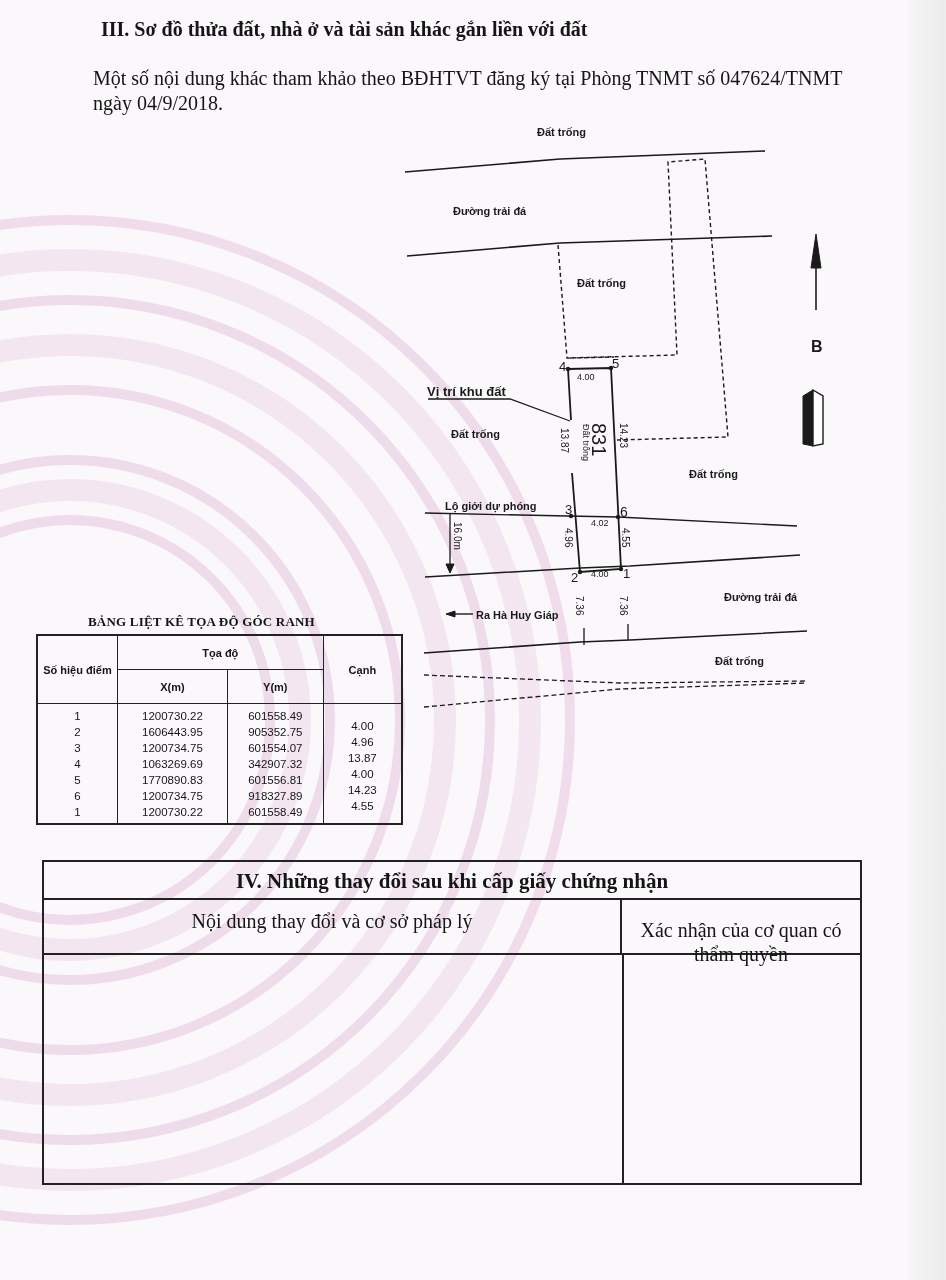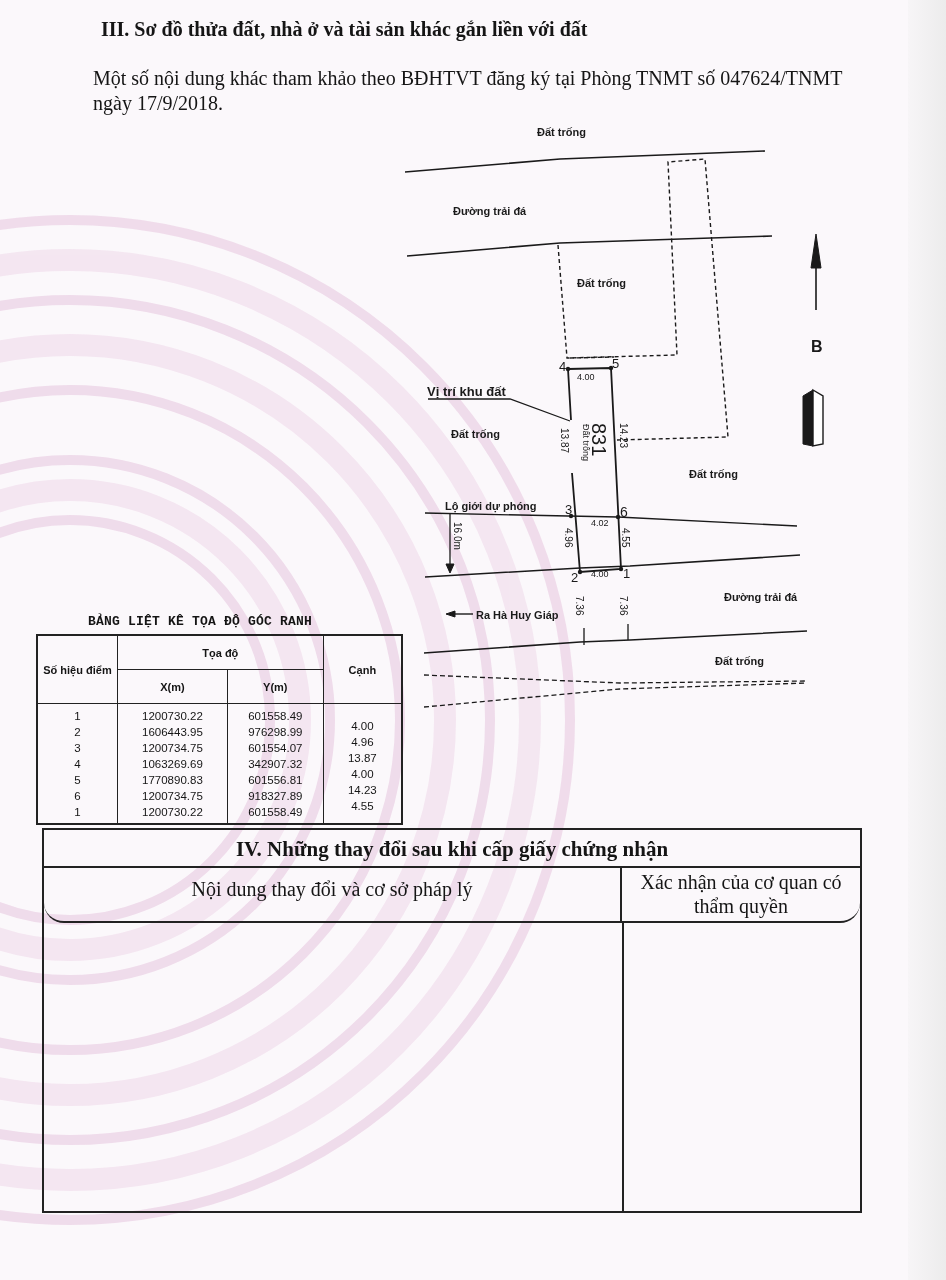--- a/index.html
+++ b/index.html
@@ -19,48 +19,48 @@
   }
   .sec3-note {
     position: absolute; left: 93px; top: 66px; width: 760px;
     font-size: 20px; line-height: 25px;
   }
   .diagram { position: absolute; left: 0; top: 0; }
   .diagram text { font-family: "Liberation Sans", sans-serif; fill: #1a1a1a; }
 
   .coord-title {
     position: absolute; left: 88px; top: 614px;
-    font-family: Liberation Mono, monospace; font-size: 13px; font-weight: bold; letter-spacing: 0.2px;
+    font-family: Liberation Serif, serif; font-size: 13px; font-weight: bold; letter-spacing: 0.2px;
     white-space: nowrap;
   }
   table.coords {
     position: absolute; left: 36px; top: 634px; width: 367px;
     border-collapse: collapse;
     font-family: "Liberation Sans", sans-serif; font-size: 11.5px;
     border: 2px solid #222;
   }
   table.coords th { font-weight: bold; font-size: 11px; border: 1.2px solid #222; padding: 8px 2px; height: 17px; }
   table.coords td { text-align: center; padding: 0; height: 16px; border-left: 1.2px solid #222; border-right: 1.2px solid #222; }
   table.coords tbody tr:first-child td { padding-top: 4px; }
   table.coords tbody tr:last-child td { padding-bottom: 3px; }
   table.coords td.edge { vertical-align: top; }
   .edge-list { display: flex; flex-direction: column; padding-top: 10px; }
   .edge-list span { height: 16px; line-height: 16px; }
 
   .sec4 {
-    position: absolute; left: 42px; top: 828px; width: 820px; height: 385px;
+    position: absolute; left: 42px; top: 860px; width: 820px; height: 325px;
     border: 2px solid #222; box-sizing: border-box;
   }
   .sec4-title {
     height: 36px; border-bottom: 2px solid #222; text-align: center;
     font-weight: bold; font-size: 21px; line-height: 38px;
   }
-  .sec4-header { display: flex; height: 53px; border-bottom: 2px solid #222; border-radius: 20px; }
+  .sec4-header { display: flex; height: 53px; border-bottom: 2px solid #222; }
   .sec4-col-left { width: 578px; border-right: 2px solid #222; text-align: center; font-size: 20px; padding-top: 10px; box-sizing: border-box; }
-  .sec4-col-right { flex: 1; text-align: center; font-size: 20px; line-height: 24px; padding-top: 2px; }
+  .sec4-col-right { flex: 1; text-align: center; font-size: 20px; line-height: 24px; padding-top: 18px; }
   .sec4-body { display: flex; height: calc(100% - 93px); }
   .sec4-body .cell-left { width: 578px; border-right: 2px solid #222; }
   .sec4-body .cell-right { flex: 1; }
 </style>
 </head>
 <body>
 
 <svg class="watermark" width="946" height="1280" viewBox="0 0 946 1280">
   <g fill="none" stroke="#ecd3e6" stroke-width="10" opacity="0.75">
     <circle cx="70" cy="720" r="200"></circle>
@@ -71,21 +71,21 @@
   </g>
   <g fill="none" stroke="#f3e2ef" stroke-width="22" opacity="0.8">
     <circle cx="70" cy="720" r="230"></circle>
     <circle cx="70" cy="720" r="375"></circle>
     <circle cx="70" cy="720" r="460"></circle>
   </g>
 </svg>
 <div class="page-shade"></div>
 
 <div class="sec3-title">III. Sơ đồ thửa đất, nhà ở và tài sản khác gắn liền với đất</div>
-<div class="sec3-note">Một số nội dung khác tham khảo theo BĐHTVT đăng ký tại Phòng TNMT số 047624/TNMT ngày 17/9/2018.</div>
+<div class="sec3-note">Một số nội dung khác tham khảo theo BĐHTVT đăng ký tại Phòng TNMT số 047624/TNMT ngày 04/9/2018.</div>
 
 <svg class="diagram" width="946" height="860" viewBox="0 0 946 860">
   <g stroke="#1a1a1a" fill="none">
 
     <path d="M405 172 L560 159 L765 151" stroke-width="1.6"></path>
     <path d="M407 256 L560 243 L772 236" stroke-width="1.6"></path>
 
     <path d="M558 245 L567 358 L677 355 L668 162 L705 159 L728 437 L617 440" stroke-width="1.4" stroke-dasharray="4 3"></path>
     <path d="M570 358 L614 357" stroke-width="1.4" stroke-dasharray="4 3"></path>
 
@@ -182,21 +182,21 @@
           <span>13.87</span>
           <span>4.00</span>
           <span>14.23</span>
           <span>4.55</span>
         </div>
       </td>
     </tr>
     <tr>
         <td>2</td>
         <td>1606443.95</td>
-        <td>976298.99</td>
+        <td>905352.75</td>
       </tr>
     <tr>
         <td>3</td>
         <td>1200734.75</td>
         <td>601554.07</td>
       </tr>
     <tr>
         <td>4</td>
         <td>1063269.69</td>
         <td>342907.32</td>

